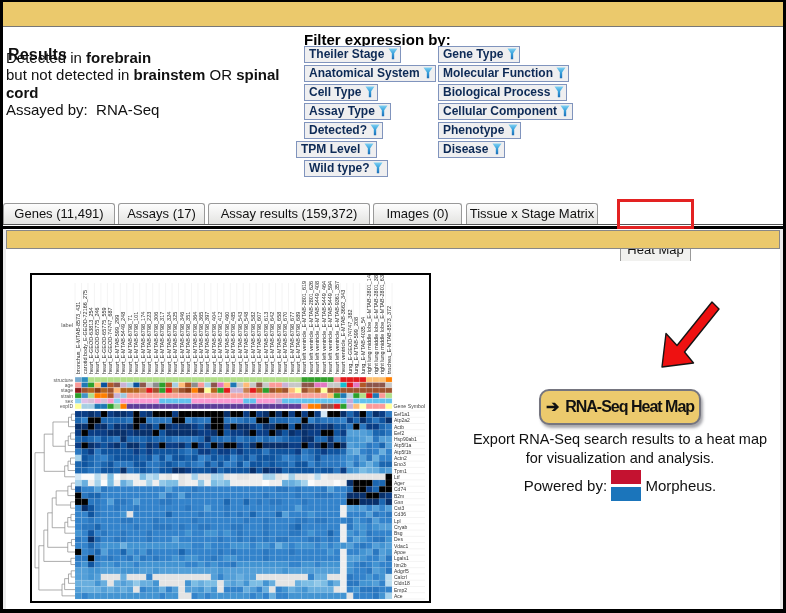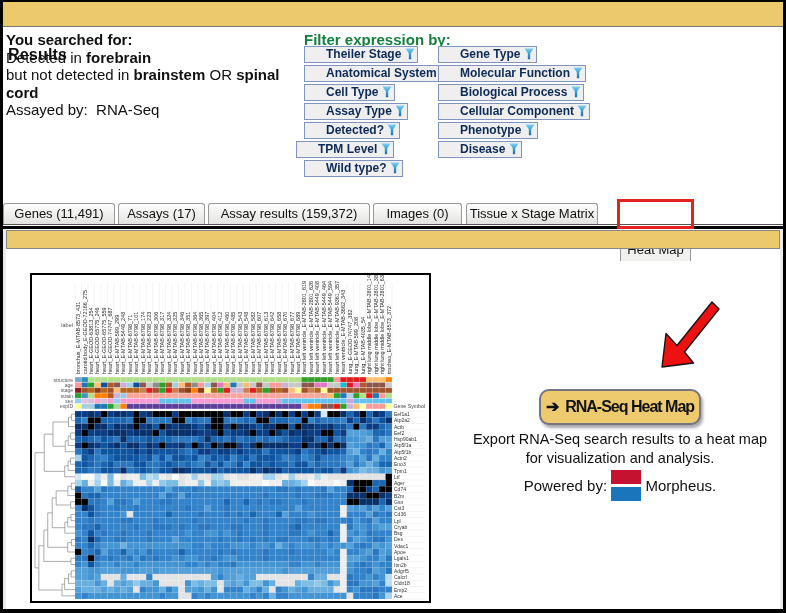--- a/index.html
+++ b/index.html
@@ -1,22 +1,22 @@
 <!DOCTYPE html>
 <html><head><meta charset="utf-8"><style>
 * { margin:0; padding:0; box-sizing:border-box; }
 html,body { width:786px; height:613px; background:#fff; font-family:"Liberation Sans",sans-serif; overflow:hidden; position:relative; }
 #frame { position:absolute; left:0; top:0; width:786px; height:613px; z-index:20;
   border-left:3px solid #000; border-right:3px solid #000; border-top:2px solid #000; border-bottom:4px solid #000; pointer-events:none; }
 .gold1 { position:absolute; left:2px; top:2px; width:782px; height:25px; background:#ebc96c; border-bottom:1.5px solid #777; }
 .gold1 span { position:absolute; left:6px; top:3px; font-size:16px; font-weight:bold; color:#111; letter-spacing:0.2px;margin-top:41px; }
 .search { position:absolute; left:6px; top:31px; width:300px; font-size:15px; line-height:17.5px; color:#111; }
-.fhead { position:absolute; left:304px; top:31px; font-size:15px; font-weight:bold; color:#15803d; }
+.fhead { position:absolute; left:304px; top:31px; font-size:15px; font-weight:bold; color:#000000; }
 .fbtn { position:absolute; height:17px; background:#efeff0; border:1px solid #8094bd; color:#0d2a56;
-  font-size:12px; font-weight:bold; padding:0px 2px 0px 21px; white-space:nowrap; line-height:15px; }
+  font-size:12px; font-weight:bold; padding:0px 2px 0px 4px; white-space:nowrap; line-height:15px; }
 .fbtn .fn { vertical-align:-2px; }
 .tabline { position:absolute; left:0; top:224px; width:786px; height:1px; background:#555; }
 .tab { position:absolute; top:203px; height:21px; text-align:center; line-height:20px;
   background:linear-gradient(#fdfdfd,#e3e3e1); border:1px solid #999; border-bottom:none;
   border-radius:3px 3px 0 0; font-size:13px; color:#111; }
 .tab.sel { background:#f1f1ef; height:22px;margin-top:36px; }
 .redbox { position:absolute; left:617px; top:199px; width:77px; height:30px; border:3px solid #e32222; z-index:5; }
 .panelline { position:absolute; left:0; right:0; top:226px; height:2.5px; background:#000; }
 .sidestrip { position:absolute; top:229px; bottom:4px; width:3px; background:#ececec; }
 .gold2 { position:absolute; left:6px; top:230px; width:774px; height:18.5px; background:#ebc96c; border:1px solid #888; }
@@ -24,21 +24,21 @@
 .gbtn { position:absolute; left:539px; top:377px; width:162px; height:36px; background:#ecca6d;
   border:2px solid #75757f; border-radius:10px; box-shadow:2px 3px 3px rgba(60,60,70,0.45);
   text-align:center; line-height:31px; font-size:16px; letter-spacing:-1px; font-weight:bold; color:#111; white-space:nowrap;margin-top:12px; }
 .exp { position:absolute; left:450px; top:430px; width:340px; font-size:14.5px; line-height:19px; text-align:center; color:#111; }
 .pow { position:absolute; left:450px; top:470px; width:340px; height:31px; display:flex; align-items:center; justify-content:center; font-size:15px; color:#111; }
 </style></head>
 <body>
  <div class="gold1">
     <span>Results</span>
   </div>
- <div class="search"><b>You searched for:</b><br>
+ <div class="search"><br>
  Detected in <b>forebrain</b><br>
  but not detected in <b>brainstem</b> OR <b>spinal cord</b><br>
  Assayed by:&nbsp; RNA-Seq</div>
  <div class="fhead">Filter expression by:</div>
  <div class="fbtn" style="left:304px;top:46px;min-width:92px">Theiler Stage&nbsp;<svg class="fn" width="10" height="12" viewBox="0 0 11 13">
       <defs>
         <linearGradient id="fg" x1="0" y1="0" x2="0" y2="1">
           <stop offset="0" stop-color="#7fd0f2"></stop>
           <stop offset="0.45" stop-color="#39a3dd"></stop>
           <stop offset="1" stop-color="#1d6fb8"></stop>

